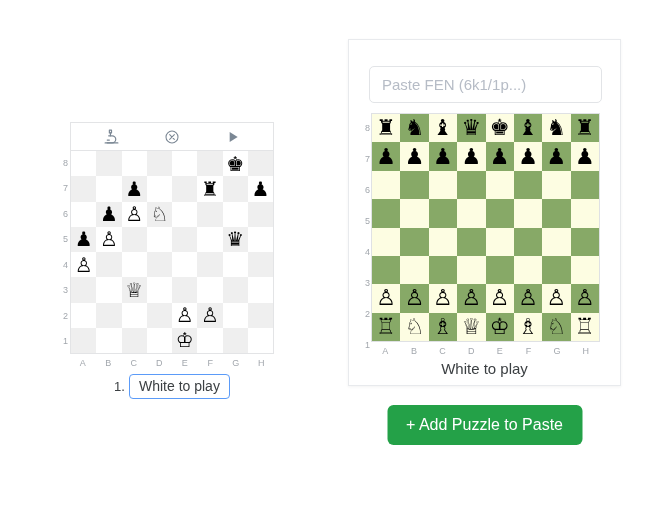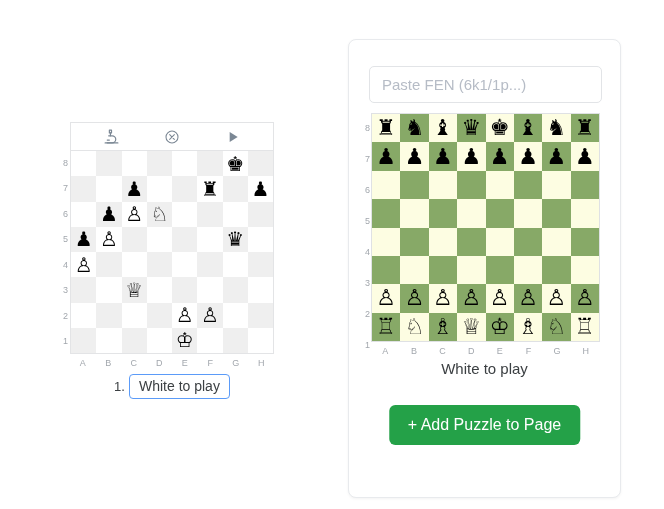--- a/index.html
+++ b/index.html
@@ -123,24 +123,24 @@
     background: #ffffff;
     cursor: pointer;
   }
 
   
   #right-card {
     position: absolute;
     left: 348px;
     top: 39px;
     width: 273px;
-    height: 459px;
+    height: 347px;
     background: #ffffff;
     border: 1px solid #e8eaed;
-    border-radius: 8px;
+    border-radius: 0;
     box-sizing: border-box;
     box-shadow: 0 1px 3px rgba(0,0,0,0.05);
   }
   #fen-input {
     position: absolute;
     left: 20px;
     top: 26px;
     width: 233px;
     height: 37px;
     box-sizing: border-box;
@@ -513,14 +513,14 @@
         <span>D</span>
         <span>E</span>
         <span>F</span>
         <span>G</span>
         <span>H</span>
       </div>
   </div>
 
   <div id="right-turn">White to play</div>
 
-  <button id="add-btn" style="background: rgb(36, 161, 72);">+ Add Puzzle to Page</button>
+  <button id="add-btn" style="background: rgb(36, 161, 72);">+ Add Puzzle to Paste</button>
 </div>
 
 </body></html>

